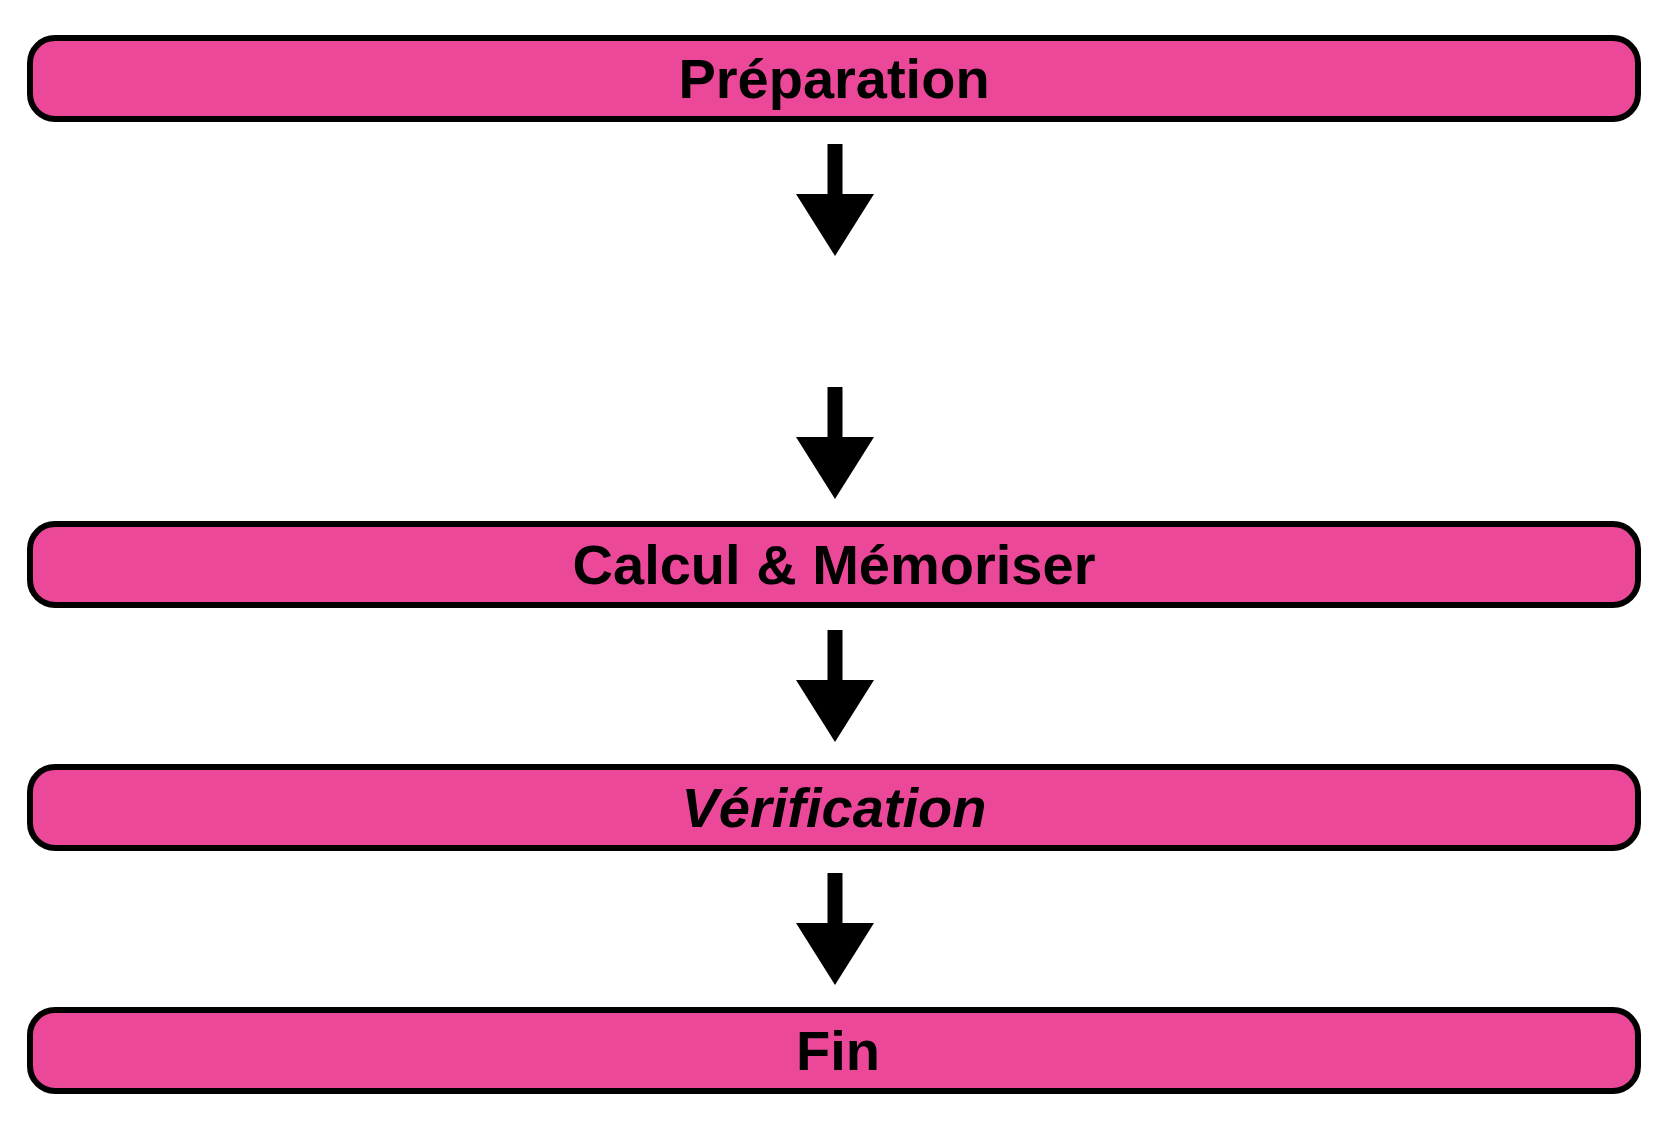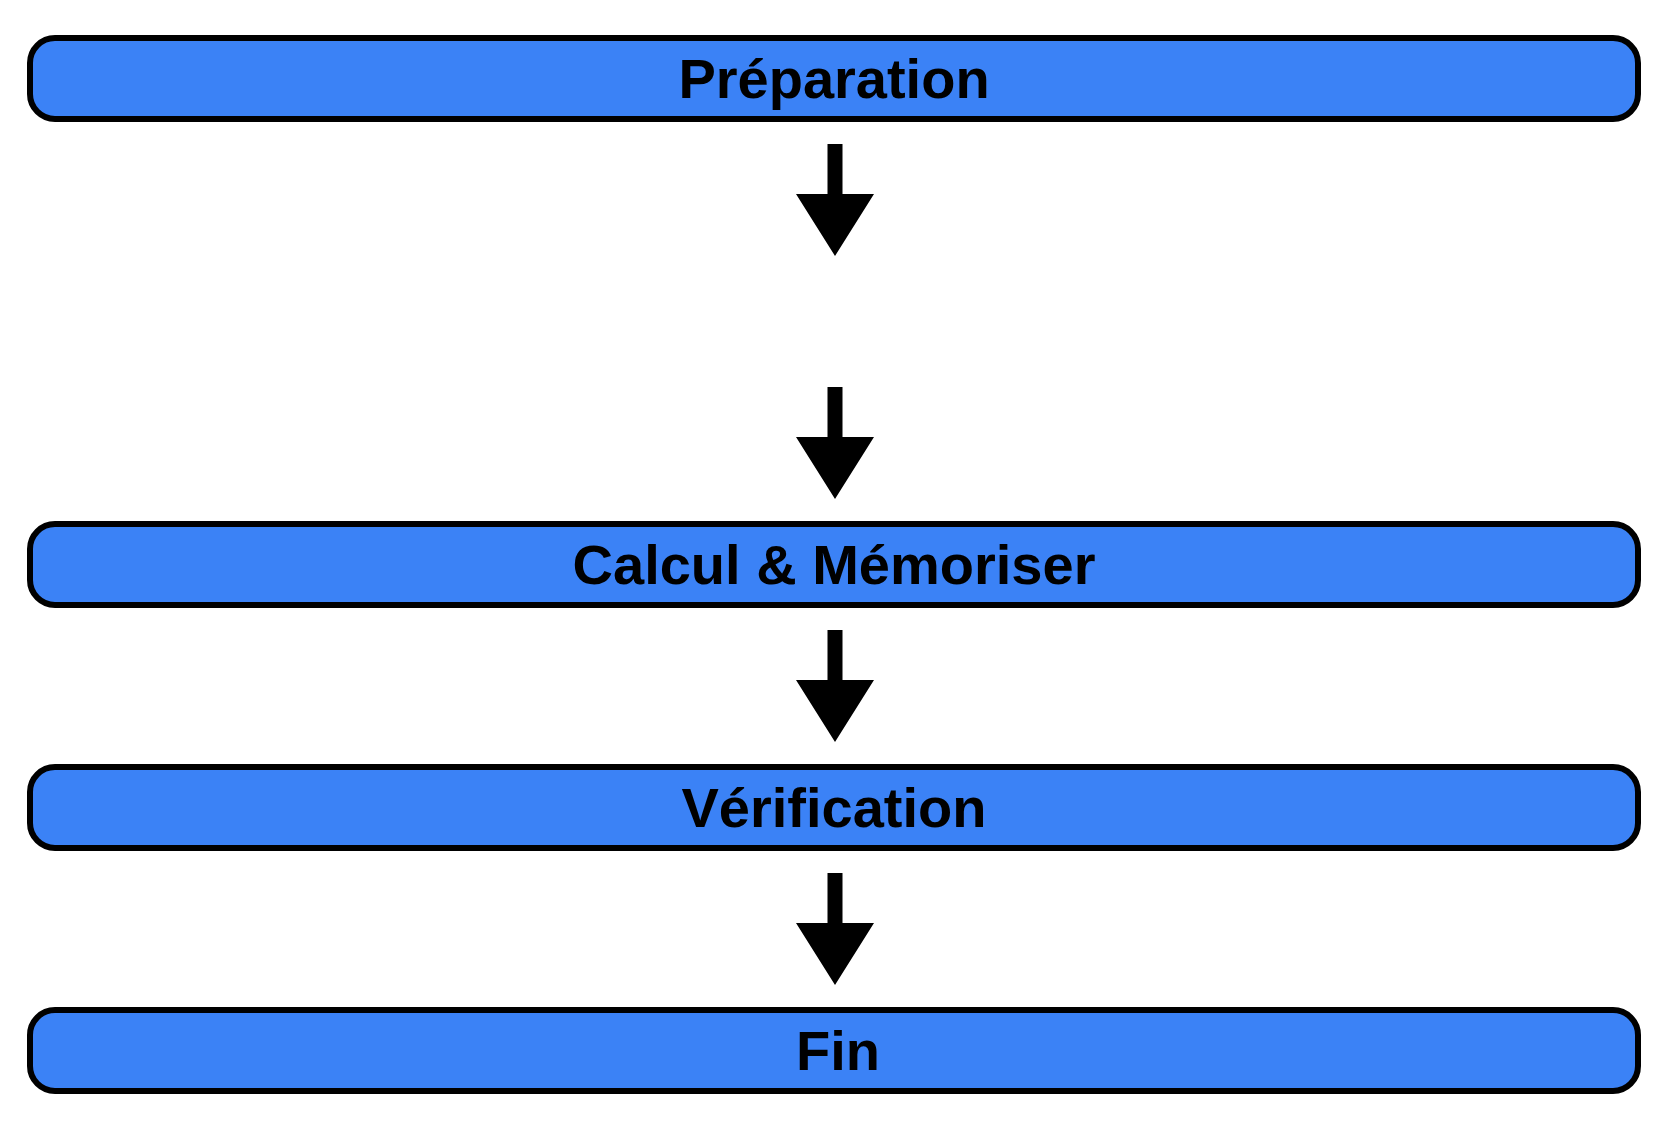--- a/index.html
+++ b/index.html
@@ -19,21 +19,21 @@
     inset: 0;
   }
   .node {
     position: absolute;
     left: 27px;
     width: 1614px;
     height: 87px;
     box-sizing: border-box;
     border: 6px solid #000000;
     border-radius: 28px;
-    background: #3b82f6;
+    background: #ec4899;
     display: flex;
     align-items: center;
     justify-content: center;
   }
   .node-label {
     font-size: 56px;
     font-weight: bold;
     color: #000000;
     line-height: 1;
     white-space: nowrap;
@@ -45,21 +45,21 @@
     height: 112px;
     display: block;
   }
   .arrow polygon {
     fill: #000000;
   }
   
   .node-1 { top: 35px; }
   .node-2 { top: 278px; }
   .node-3 { top: 521px; text-align: center; }
-  .node-4 { top: 764px; }
+  .node-4 { top: 764px; font-style: italic; }
   .node-5 { top: 1007px; padding-left: 8px; }
   .arrow-1 { top: 144px; }
   .arrow-2 { top: 387px; }
   .arrow-3 { top: 630px; }
   .arrow-4 { top: 873px; }
 </style>
 </head>
 <body>
 
 <div class="flowchart">

